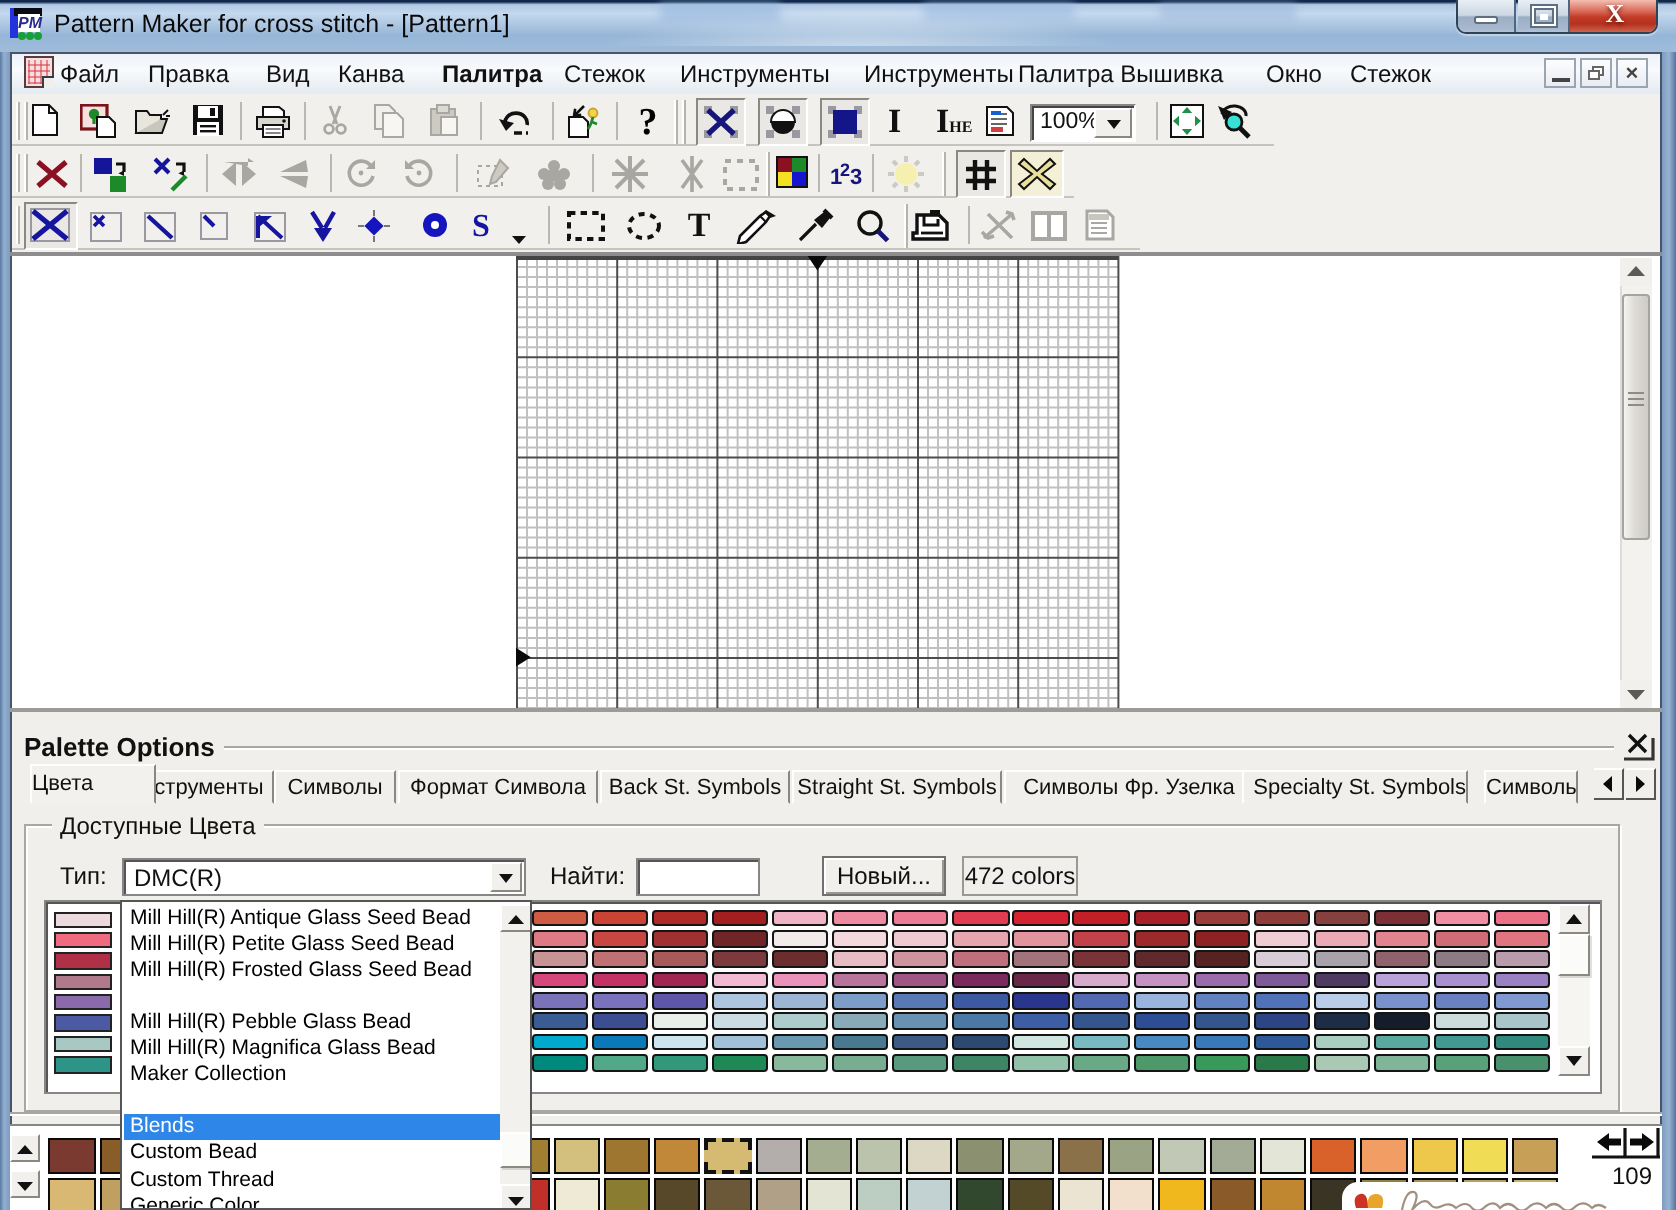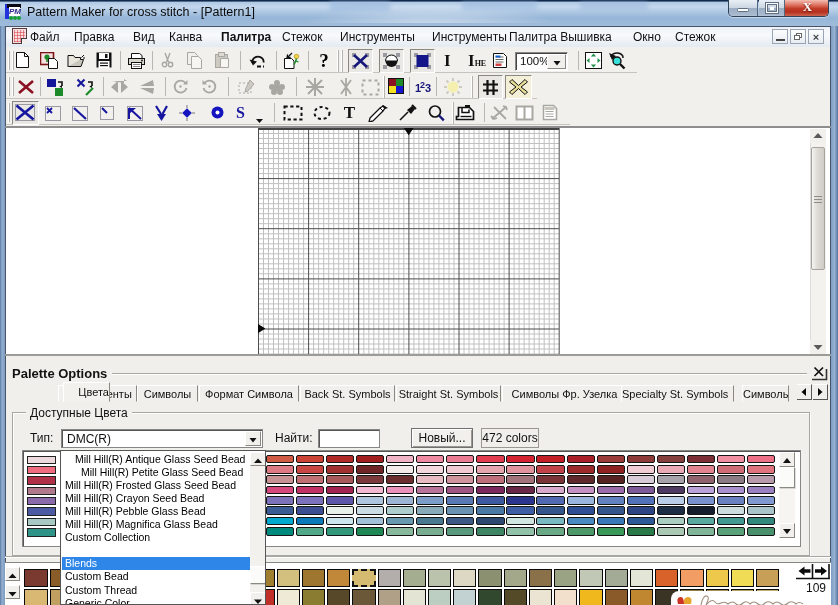--- a/index.html
+++ b/index.html
@@ -445,28 +445,28 @@
         <path d="M8 10 l4.5 -5 h-9z" fill="#5a5a5a"></path>
       </svg></div>
 <div class="ab" style="left:5px;top:354px;width:826px;height:2px;background:#9b9b98;"></div>
 <div class="ab" style="left:5px;top:356px;width:826px;height:249px;background:#f0efeb;border-left:1px solid #47566b;border-right:1px solid #47566b;"></div>
 <div class="ab" style="left:12px;top:366px;font-size:13px;font-weight:bold;color:#111;">Palette Options</div>
 <div class="ab" style="left:112px;top:373px;width:695px;height:2px;border-top:1px solid #a8a7a2;border-bottom:1px solid #fff;"></div>
 <svg class="ab" style="left:811px;top:365px;" width="17" height="17" viewBox="0 0 17 17">
 <path d="M3.5 2.5 L12 11 M12 2.5 L3.5 11" stroke="#111" stroke-width="1.7"></path>
 <path d="M1 14.5 H15.5 V4" stroke="#333" stroke-width="1.6" fill="none"></path>
 </svg>
-<div class="ab" style="left:15px;top:382px;width:47px;height:20px;background:#f2f1ed;border:1px solid;border-color:#fff #8a8880 #f2f1ed #fff;z-index:3;font-size:11px;text-align:right;line-height:19px;color:#111;margin-left:48px;">Цвета</div>
+<div class="ab" style="left:15px;top:382px;width:63px;height:20px;background:#f2f1ed;border:1px solid;border-color:#fff #8a8880 #f2f1ed #fff;z-index:3;font-size:11px;text-align:left;line-height:19px;color:#111;">Цвета</div>
 <div class="ab" style="left:58px;top:385px;width:79px;height:17px;background:#f0efeb;border:1px solid;border-color:#fff #8a8880 #f0efeb #fff;font-size:11px;text-align:center;line-height:16px;color:#111;white-space:nowrap;">Инструменты</div>
 <div class="ab" style="left:137px;top:385px;width:61px;height:17px;background:#f0efeb;border:1px solid;border-color:#fff #8a8880 #f0efeb #fff;font-size:11px;text-align:center;line-height:16px;color:#111;white-space:nowrap;">Символы</div>
 <div class="ab" style="left:199px;top:385px;width:100px;height:17px;background:#f0efeb;border:1px solid;border-color:#fff #8a8880 #f0efeb #fff;font-size:11px;text-align:center;line-height:16px;color:#111;white-space:nowrap;">Формат Символа</div>
 <div class="ab" style="left:300px;top:385px;width:95px;height:17px;background:#f0efeb;border:1px solid;border-color:#fff #8a8880 #f0efeb #fff;font-size:11px;text-align:center;line-height:16px;color:#111;white-space:nowrap;">Back St. Symbols</div>
 <div class="ab" style="left:396px;top:385px;width:105px;height:17px;background:#f0efeb;border:1px solid;border-color:#fff #8a8880 #f0efeb #fff;font-size:11px;text-align:center;line-height:16px;color:#111;white-space:nowrap;">Straight St. Symbols</div>
 <div class="ab" style="left:502px;top:385px;width:125px;height:17px;background:#f0efeb;border:1px solid;border-color:#fff #8a8880 #f0efeb #fff;font-size:11px;text-align:center;line-height:16px;color:#111;white-space:nowrap;">Символы Фр. Узелка</div>
-<div class="ab" style="left:621px;top:385px;width:113px;height:17px;background:#f0efeb;border:1px solid;border-color:#fff #8a8880 #f0efeb #fff;font-size:11px;text-align:left;line-height:16px;color:#111;white-space:nowrap;">Specialty St. Symbols</div>
+<div class="ab" style="left:621px;top:385px;width:113px;height:17px;background:#f0efeb;border:1px solid;border-color:#fff #8a8880 #f0efeb #fff;font-size:11px;text-align:right;line-height:16px;color:#111;white-space:nowrap;">Specialty St. Symbols</div>
 <div class="ab" style="left:742px;top:385px;width:47px;height:17px;background:#f0efeb;border:1px solid;border-color:#fff #8a8880 #f0efeb #fff;font-size:11px;text-align:center;line-height:16px;color:#111;white-space:nowrap;">Символь&nbsp;</div>
 <div class="ab" style="left:797px;top:384px;width:15px;height:16px;border-right:1px solid #555;border-bottom:1px solid #555;border-top:1px solid #fff;background:#f0efeb;"><svg width="14" height="14" viewBox="0 0 14 14">
         <path d="M9 3 L4.5 7 L9 11z" fill="#0a0a0a"></path>
       </svg></div>
 <div class="ab" style="left:813px;top:384px;width:15px;height:16px;border-right:1px solid #555;border-bottom:1px solid #555;border-top:1px solid #fff;background:#f0efeb;"><svg width="14" height="14" viewBox="0 0 14 14">
         <path d="M5 3 L9.5 7 L5 11z" fill="#0a0a0a"></path>
       </svg></div>
 <div class="ab" style="left:12px;top:412px;width:798px;height:144px;border:1px solid #a8a7a2;box-shadow:inset 1px 1px 0 #fff, 1px 1px 0 #fff;"></div>
 <div class="ab" style="left:26px;top:406px;background:#f0efeb;padding:0 4px;font-size:12px;color:#111;">Доступные Цвета</div>
 <div class="ab" style="left:30px;top:431px;font-size:12px;color:#111;">Тип:</div>
@@ -708,27 +708,26 @@
 </svg>
 <div class="ab" style="left:806px;top:581px;font-size:12px;color:#111;z-index:6;">109</div>
 <div class="ab" style="left:671px;top:591px;width:160px;height:14px;background:#fff;border-radius:8px 8px 0 0;z-index:4;">
 <svg class="ab" style="left:4px;top:2px;" width="152" height="12" viewBox="0 0 152 12">
 <path d="M3 11 q-2 -6 2 -7 q4 -1 4 7 z" fill="#cc3322"></path>
         <path d="M9 11 q-1 -7 4 -7 q5 0 3 7 z" fill="#e8a52c"></path>
 <path d="M26 12 q2 -10 6 -9 q3 1 -1 9 q6 -7 9 -3 q2 3 6 1 q4 -2 7 1 q5 -4 8 0 q3 3 7 -1 q4 -3 7 1 q4 -4 8 0 q3 3 7 -1 q4 -3 8 1 q4 -4 8 0 q3 3 7 -1 q4 -3 8 1 q3 -3 7 0" stroke="#a09080" stroke-width="1.1" fill="none"></path>
 </svg>
     </div>
 <div class="ab" style="left:60px;top:450px;width:206px;height:155px;background:#fff;border:1px solid #555;z-index:5;overflow:hidden;">
-<div class="ab" style="left:1px;top:1.5px;width:188px;height:13.1px;color:#000;font-size:10.5px;line-height:13px;padding-left:13px;white-space:nowrap;">Mill Hill(R) Antique Glass Seed Bead</div>
-<div class="ab" style="left:1px;top:14.6px;width:188px;height:13.1px;color:#000;font-size:10.5px;line-height:13px;padding-left:19px;white-space:nowrap;">Mill Hill(R) Petite Glass Seed Bead</div>
+<div class="ab" style="left:1px;top:1.5px;width:188px;height:13.1px;color:#000;font-size:10.5px;line-height:13px;padding-left:3px;white-space:nowrap;">Mill Hill(R) Antique Glass Seed Bead</div>
+<div class="ab" style="left:1px;top:14.6px;width:188px;height:13.1px;color:#000;font-size:10.5px;line-height:13px;padding-left:3px;white-space:nowrap;">Mill Hill(R) Petite Glass Seed Bead</div>
 <div class="ab" style="left:1px;top:27.7px;width:188px;height:13.1px;color:#000;font-size:10.5px;line-height:13px;padding-left:3px;white-space:nowrap;">Mill Hill(R) Frosted Glass Seed Bead</div>
-<div class="ab" style="left:1px;top:40.8px;width:188px;height:13.1px;color:#000;font-size:10.5px;line-height:13px;padding-left:3px;white-space:nowrap;">Mill Hill(R) Crayon Seed Bead</div>
 <div class="ab" style="left:1px;top:53.9px;width:188px;height:13.1px;color:#000;font-size:10.5px;line-height:13px;padding-left:3px;white-space:nowrap;">Mill Hill(R) Pebble Glass Bead</div>
 <div class="ab" style="left:1px;top:67.0px;width:188px;height:13.1px;color:#000;font-size:10.5px;line-height:13px;padding-left:3px;white-space:nowrap;">Mill Hill(R) Magnifica Glass Bead</div>
-<div class="ab" style="left:1px;top:80.1px;width:188px;height:13.1px;color:#000;font-size:10.5px;line-height:13px;padding-left:3px;white-space:nowrap;">Custom Collection</div>
+<div class="ab" style="left:1px;top:80.1px;width:188px;height:13.1px;color:#000;font-size:10.5px;line-height:13px;padding-left:3px;white-space:nowrap;">Maker Collection</div>
 <div class="ab" style="left:1px;top:119.4px;width:188px;height:13.1px;color:#000;font-size:10.5px;line-height:13px;padding-left:3px;white-space:nowrap;">Custom Bead</div>
 <div class="ab" style="left:1px;top:106.3px;width:188px;height:13.1px;background:#2e86e8;color:#fff;font-size:10.5px;line-height:13px;padding-left:3px;">Blends</div>
 <div class="ab" style="left:1px;top:132.5px;width:188px;height:13.1px;color:#000;font-size:10.5px;line-height:13px;padding-left:3px;white-space:nowrap;">Custom Thread</div>
 <div class="ab" style="left:1px;top:145.6px;width:188px;height:13.1px;color:#000;font-size:10.5px;line-height:13px;padding-left:3px;white-space:nowrap;">Generic Color</div>
 <div class="ab" style="left:189px;top:1px;width:16px;height:153px;background:#f2f1ee;">
 <div class="ab btn3d" style="left:0;top:0;width:16px;height:14px;"><svg width="14" height="12" viewBox="0 0 14 12">
             <path d="M7 3.5 l4 4.5 h-8z" fill="#111"></path>
           </svg></div>
 <div class="ab" style="left:0;top:114px;width:16px;height:18px;background:#fbfbfa;border:1px solid #8a8880;border-top-color:#fff;border-left-color:#fff;box-shadow:1px 1px 0 rgba(0,0,0,0.12);"></div>
 <div class="ab btn3d" style="left:0;top:140px;width:16px;height:13px;"><svg width="14" height="11" viewBox="0 0 14 11">

